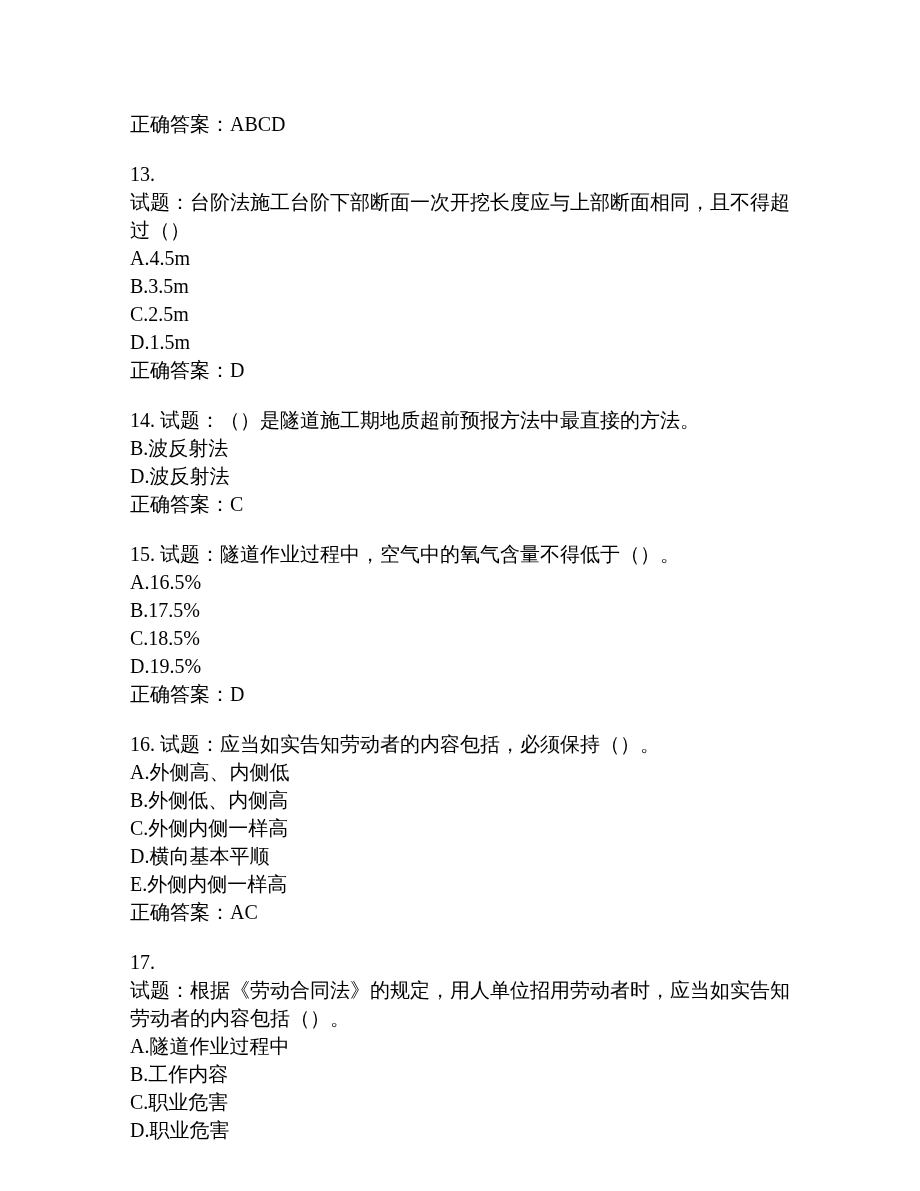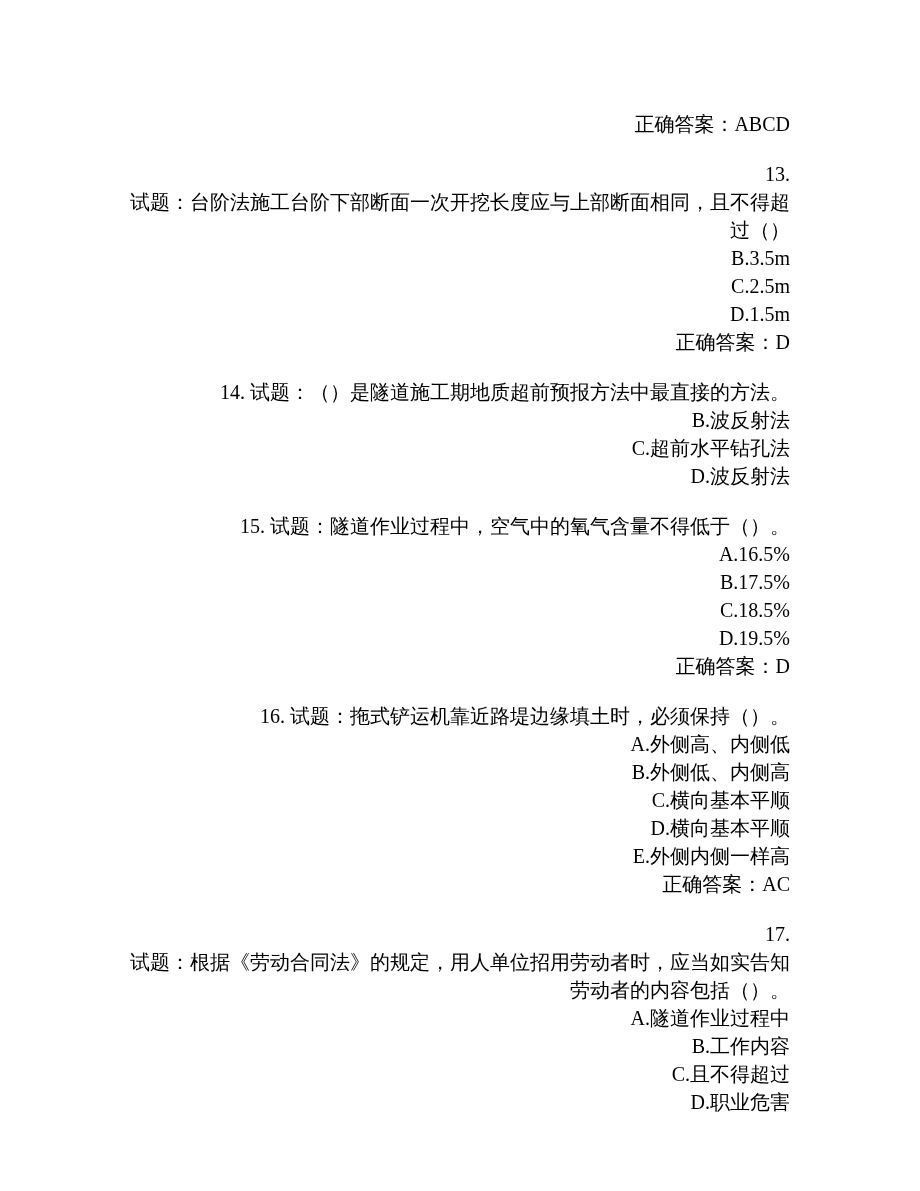--- a/index.html
+++ b/index.html
@@ -14,76 +14,76 @@
       width: 920px;
       min-height: 1191px;
       padding: 110px 130px 50px 130px;
       box-sizing: border-box;
     }
     .block {
       margin-bottom: 22px;
     }
     .line {
       display: block;
-      text-align: right;
     }
   </style>
 </head>
 <body>
 
 <div class="page">
 
   <div class="block">
     <span class="line">正确答案：ABCD</span>
   </div>
 
   <div class="block">
     <span class="line">13.</span>
     <span class="line">试题：台阶法施工台阶下部断面一次开挖长度应与上部断面相同，且不得超过（）</span>
+    <span class="line">A.4.5m</span>
     <span class="line">B.3.5m</span>
     <span class="line">C.2.5m</span>
     <span class="line">D.1.5m</span>
     <span class="line">正确答案：D</span>
   </div>
 
   <div class="block">
     <span class="line">
       <span>14. </span><span>试题：（）是隧道施工期地质超前预报方法中最直接的方法。</span>
     </span>
     <span class="line">B.波反射法</span>
-    <span class="line">C.超前水平钻孔法</span>
     <span class="line">D.波反射法</span>
+    <span class="line">正确答案：C</span>
   </div>
 
   <div class="block">
     <span class="line">
       <span>15. </span><span>试题：隧道作业过程中，空气中的氧气含量不得低于（）。</span>
     </span>
     <span class="line">A.16.5%</span>
     <span class="line">B.17.5%</span>
     <span class="line">C.18.5%</span>
     <span class="line">D.19.5%</span>
     <span class="line">正确答案：D</span>
   </div>
 
   <div class="block">
     <span class="line">
-      <span>16. </span><span>试题：拖式铲运机靠近路堤边缘填土时，必须保持（）。</span>
+      <span>16. </span><span>试题：应当如实告知劳动者的内容包括，必须保持（）。</span>
     </span>
     <span class="line">A.外侧高、内侧低</span>
     <span class="line">B.外侧低、内侧高</span>
-    <span class="line">C.横向基本平顺</span>
+    <span class="line">C.外侧内侧一样高</span>
     <span class="line">D.横向基本平顺</span>
     <span class="line">E.外侧内侧一样高</span>
     <span class="line">正确答案：AC</span>
   </div>
 
   <div class="block">
     <span class="line">17.</span>
     <span class="line">试题：根据《劳动合同法》的规定，用人单位招用劳动者时，应当如实告知劳动者的内容包括（）。</span>
     <span class="line">A.隧道作业过程中</span>
     <span class="line">B.工作内容</span>
-    <span class="line">C.且不得超过</span>
+    <span class="line">C.职业危害</span>
     <span class="line">D.职业危害</span>
 
   </div>
 
 </div>
 
 </body></html>

